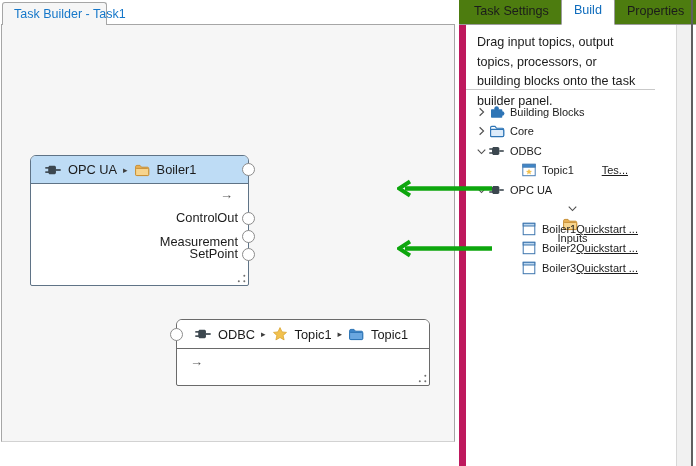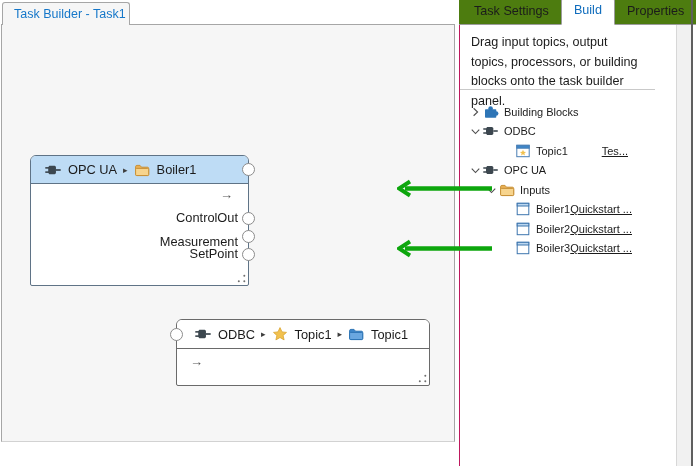--- a/index.html
+++ b/index.html
@@ -3,21 +3,21 @@
 <meta charset="utf-8">
 <style>
   html,body{margin:0;padding:0;}
   body{
     position:relative;width:696px;height:466px;background:#ffffff;overflow:hidden;
     font-family:"Liberation Sans",sans-serif;color:#1b1b1b;
     -webkit-font-smoothing:antialiased;
   }
   
   .canvas-tab{
-    position:absolute;left:2px;top:2px;width:128px;height:23px;box-sizing:border-box;
+    position:absolute;left:2px;top:2px;width:105px;height:23px;box-sizing:border-box;
     background:#f6f6f6;border:1px solid #a6a6a6;border-bottom:none;border-radius:3px 3px 0 0;
     color:#1577c9;font-size:12.5px;line-height:22px;padding-left:11px;z-index:3;white-space:nowrap;
   }
   
   .canvas{
     position:absolute;left:1px;top:24px;width:454px;height:418px;box-sizing:border-box;
     background:#f6f6f6;border:1px solid #a6a6a6;border-bottom-color:#d2d2d2;z-index:1;
   }
   
   .node{position:absolute;box-sizing:border-box;background:#ffffff;border-radius:6px 6px 2px 2px;z-index:2;}
@@ -50,21 +50,21 @@
     position:absolute;left:459px;top:0;width:237px;height:25px;box-sizing:border-box;
     display:flex;align-items:flex-end;border-bottom:1px solid #9c9c9c;background:#4d7c0f;z-index:2;padding-left:3px;
   }
   .rtab{height:24px;line-height:23px;padding:0 12px;font-size:12.6px;color:#1b1b1b;white-space:nowrap;}
   .rtab.active{
     position:relative;z-index:3;height:25px;line-height:23px;margin-bottom:-1px;background:#ffffff;
     border:1px solid #9c9c9c;border-bottom:1px solid #ffffff;border-radius:3px 3px 0 0;color:#0f6cbd;
   }
   .right-panel{
     position:absolute;left:459px;top:25px;width:196px;height:441px;box-sizing:border-box;
-    background:#ffffff;border-left:1px solid #be185d;z-index:1;
+    background:#ffffff;border-left:7px solid #be185d;z-index:1;
   }
   .panel-desc{
     box-sizing:border-box;height:65px;padding:8px 14px 0 11px;border-bottom:1px solid #c9c9c9;
     font-size:12.6px;line-height:19.5px;color:#1b1b1b;
   }
   .tree{padding-top:12px;}
   .tree-row{display:flex;align-items:center;height:19.5px;font-size:11px;color:#1b1b1b;box-sizing:border-box;}
   .chev{flex:0 0 15px;width:15px;height:16px;display:inline-flex;align-items:center;}
   .ticon{flex:0 0 16px;width:16px;height:16px;display:inline-flex;align-items:center;margin-right:5px;}
   .tlabel{white-space:nowrap;}
@@ -209,20 +209,34 @@
               <circle cx="7.6" cy="4.6" r="2.3"></circle>
               <circle cx="13.1" cy="9.5" r="2.3"></circle>
             </g>
           </svg>
         </span>
         <span class="tlabel">Building Blocks</span>
       </div>
       <div class="tree-row" style="padding-left: 8px;">
         <span class="chev">
           <svg width="15" height="16" viewBox="0 0 16 16">
+            <polyline points="6,4 10.2,8 6,12" fill="none" stroke="#4f4f4f" stroke-width="1.2"></polyline>
+          </svg>
+        </span>
+        <span class="ticon">
+          <svg width="16" height="16" viewBox="0 0 16 16">
+            <path d="M1.6,4.6c0-.7.5-1.2 1.2-1.2h3.2l1.5,1.8h6c.7,0 1.2.5 1.2,1.2v6c0,.7-.5,1.2-1.2,1.2H2.8c-.7,0-1.2-.5-1.2-1.2z" fill="#ffffff" stroke="#2e75b6" stroke-width="1.1"></path>
+            <rect x="1.6" y="6.4" width="13.1" height="7.1" rx="1" fill="#dcebfa" stroke="#2e75b6" stroke-width="1.1"></rect>
+          </svg>
+        </span>
+        <span class="tlabel">Core</span>
+      </div>
+      <div class="tree-row" style="padding-left: 8px;">
+        <span class="chev">
+          <svg width="15" height="16" viewBox="0 0 16 16">
             <polyline points="4,6.5 8,10.7 12,6.5" fill="none" stroke="#4f4f4f" stroke-width="1.2"></polyline>
           </svg>
         </span>
         <span class="ticon">
           <svg width="17" height="14" viewBox="0 0 18 14">
             <g fill="#3c474f">
               <rect x="0.3" y="3.9" width="4" height="1.7"></rect>
               <rect x="0.3" y="8.4" width="4" height="1.7"></rect>
               <polygon points="4.6,2.6 10.3,2.6 11.6,3.6 11.6,10.4 10.3,11.4 4.6,11.4 3.4,9.8 3.4,4.2"></polygon>
               <rect x="11.6" y="6.1" width="5" height="1.8"></rect>
@@ -254,21 +268,21 @@
             <g fill="#3c474f">
               <rect x="0.3" y="3.9" width="4" height="1.7"></rect>
               <rect x="0.3" y="8.4" width="4" height="1.7"></rect>
               <polygon points="4.6,2.6 10.3,2.6 11.6,3.6 11.6,10.4 10.3,11.4 4.6,11.4 3.4,9.8 3.4,4.2"></polygon>
               <rect x="11.6" y="6.1" width="5" height="1.8"></rect>
             </g>
           </svg>
         </span>
         <span class="tlabel">OPC UA</span>
       </div>
-      <div class="tree-row" style="padding-left: 24px;">
+      <div class="tree-row" style="padding-left: 24px; flex-direction: column;">
         <span class="chev">
           <svg width="15" height="16" viewBox="0 0 16 16">
             <polyline points="4,6.5 8,10.7 12,6.5" fill="none" stroke="#4f4f4f" stroke-width="1.2"></polyline>
           </svg>
         </span>
         <span class="ticon">
           <svg width="16" height="16" viewBox="0 0 16 16">
             <path d="M1.6,4.6c0-.7.5-1.2 1.2-1.2h3.2l1.5,1.8h6c.7,0 1.2.5 1.2,1.2v6c0,.7-.5,1.2-1.2,1.2H2.8c-.7,0-1.2-.5-1.2-1.2z" fill="#e9b054" stroke="#c89138" stroke-width="1"></path>
             <rect x="1.6" y="6.4" width="13.1" height="7.1" rx="1" fill="#f7d48d" stroke="#c89138" stroke-width="1"></rect>
           </svg>

